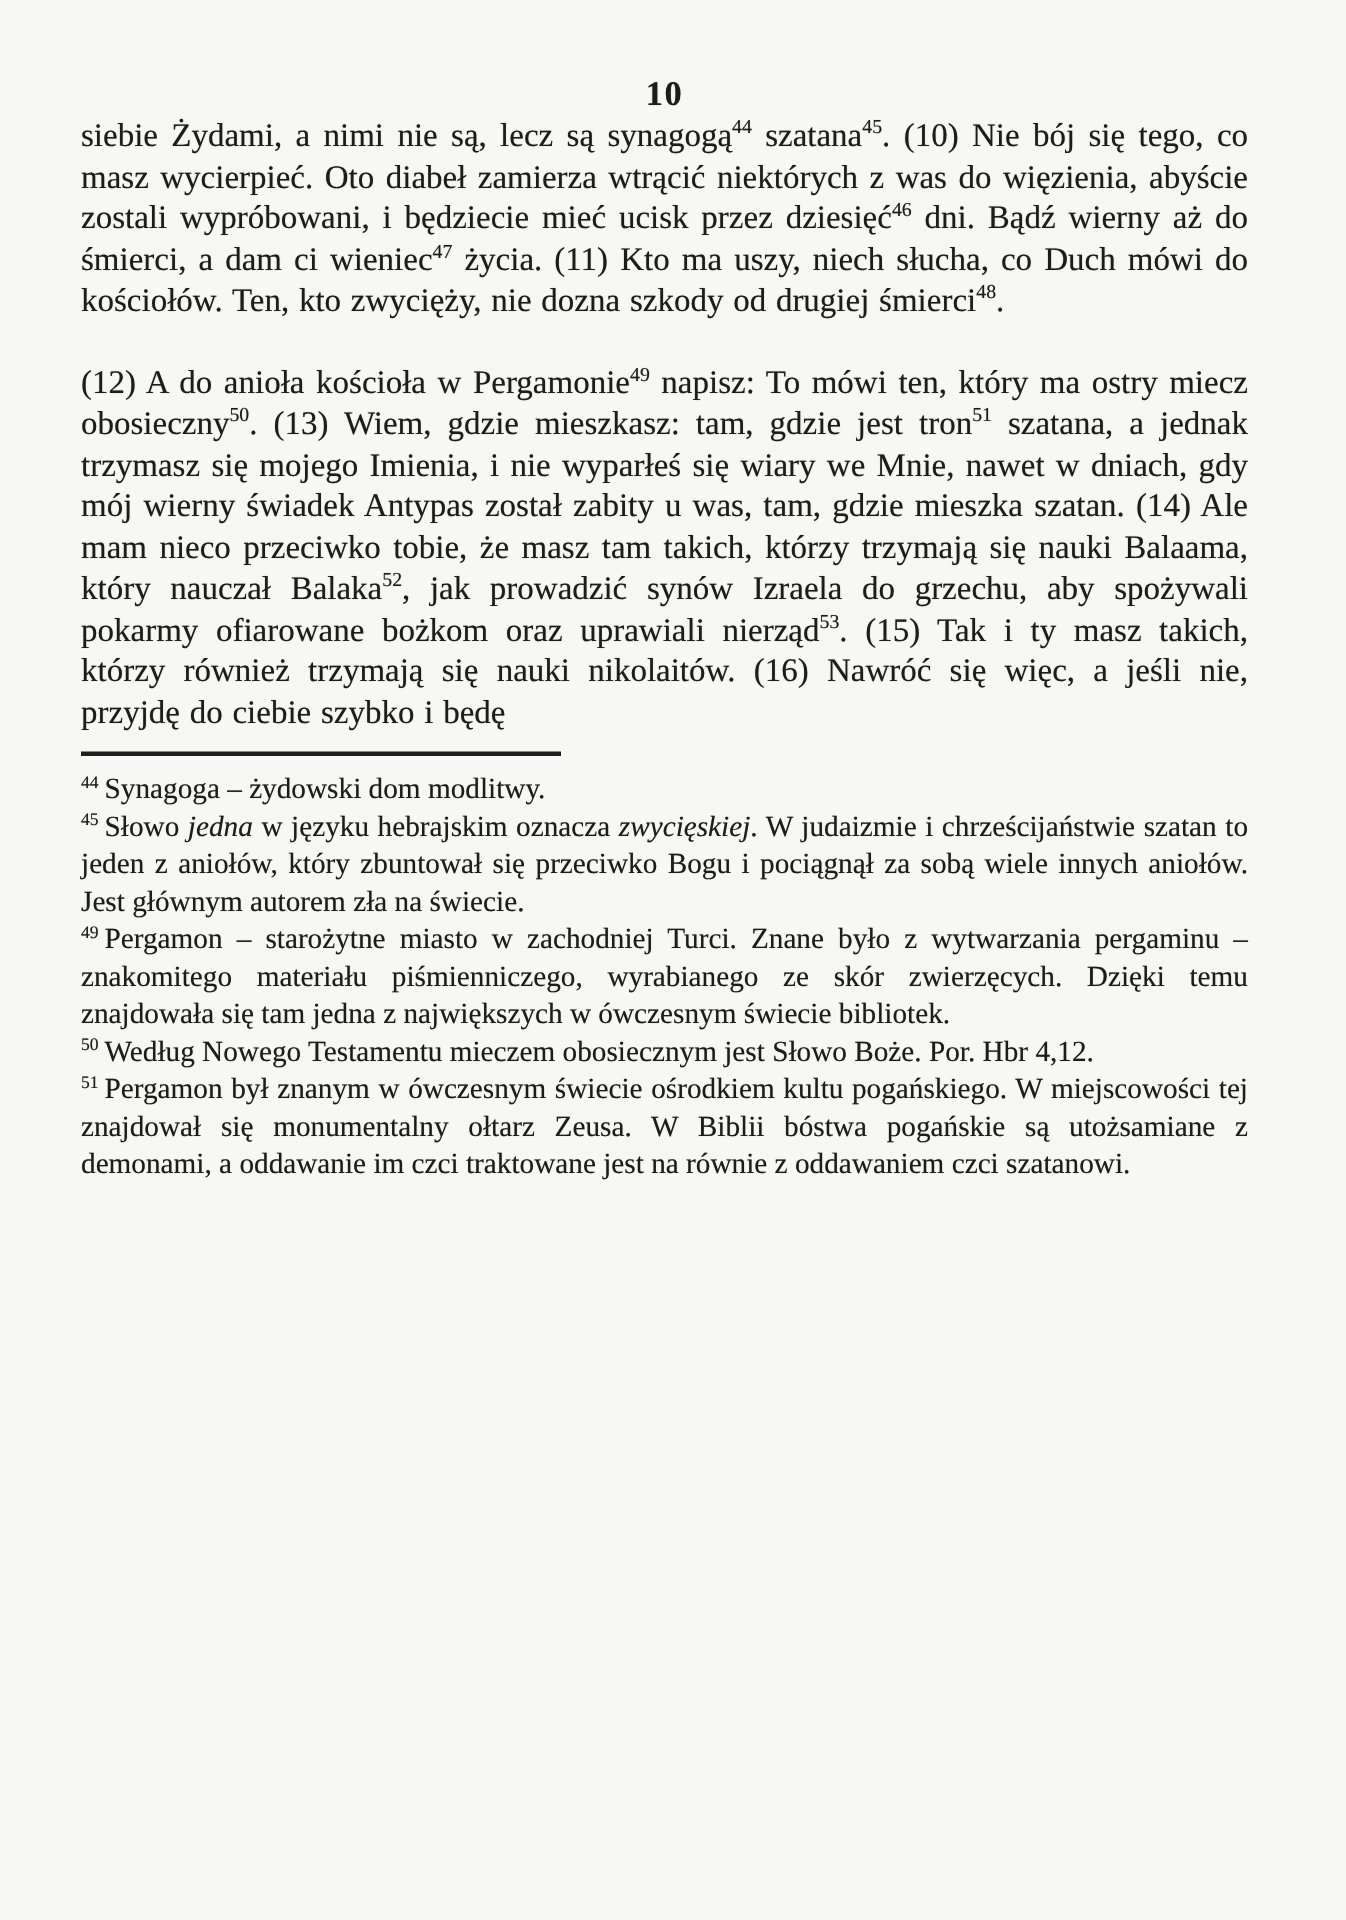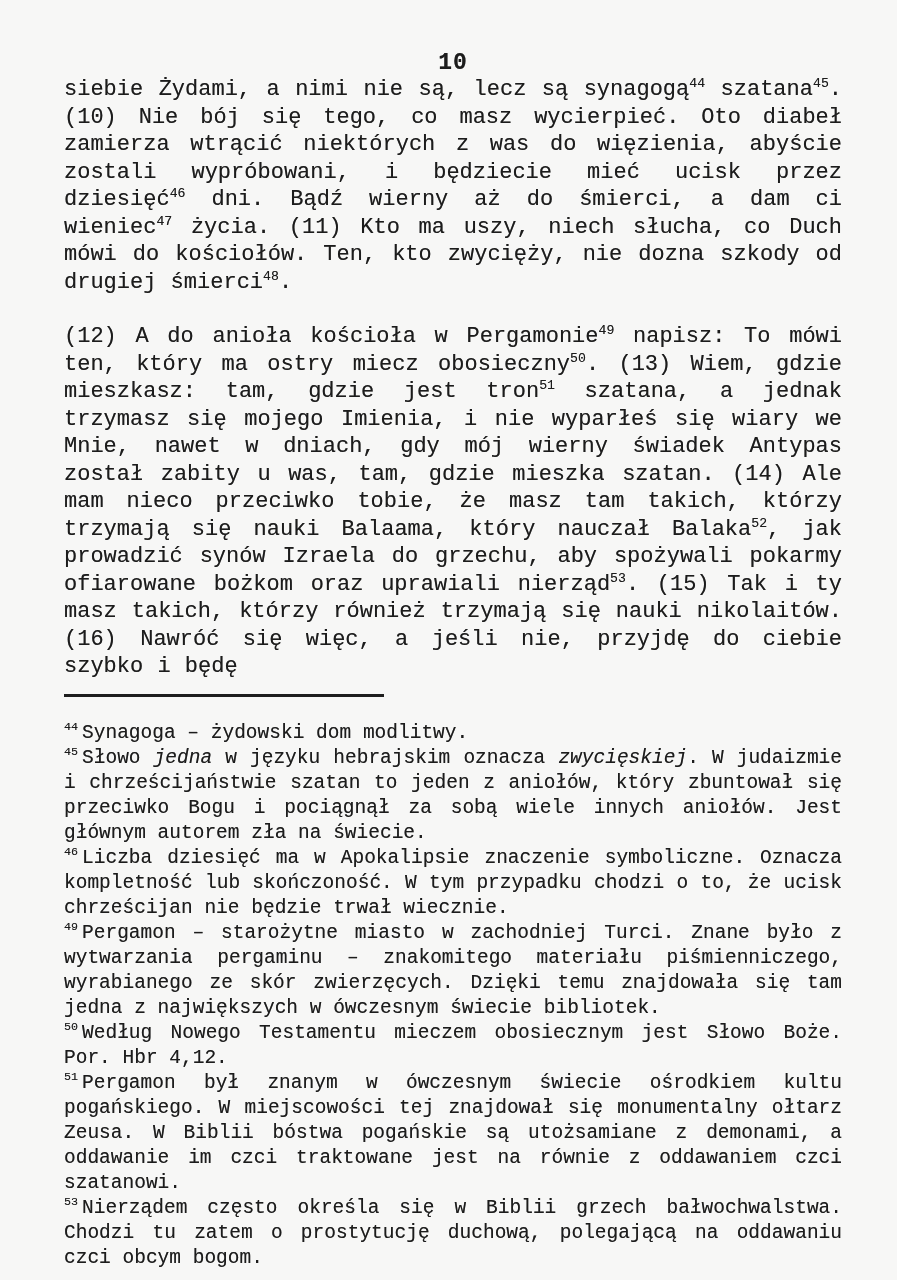--- a/index.html
+++ b/index.html
@@ -10,24 +10,23 @@
     width: 897px;
     height: 1280px;
     background: #f7f7f6;
     color: #1c1c1c;
     font-family: "Liberation Serif", serif;
     overflow: hidden;
     position: relative;
   }
   .page {
     position: absolute;
-    left: 64px;
+    left: 54px;
     top: 0;
     width: 778px;
-    font-family: Liberation Mono, monospace;
   }
   .page-number {
     margin-top: 50px;
     text-align: center;
     font-size: 23px;
     font-weight: bold;
     letter-spacing: 1px;
     text-shadow: 0 0 0.6px rgba(20,20,20,0.55);
   }
   .body-text {
@@ -48,21 +47,21 @@
     line-height: 0;
     vertical-align: super;
   }
   .footnote-separator {
     margin-top: 13px;
     width: 320px;
     height: 0;
     border-top: 3px solid #1e1e1e;
   }
   .footnotes {
-    margin-top: 24px;
+    margin-top: 10px;
   }
   p.footnote {
     margin: 0;
     text-align: justify;
     font-size: 19.5px;
     line-height: 25px;
     text-shadow: 0 0 0.5px rgba(20,20,20,0.5);
   }
   p.footnote .fn-marker {
     padding-right: 4px;
@@ -77,19 +76,17 @@
   <div class="body-text">
       <p class="para">siebie Żydami, a nimi nie są, lecz są synagogą<sup>44</sup> szatana<sup>45</sup>. (10) Nie bój się tego, co masz wycierpieć. Oto diabeł zamierza wtrącić niektórych z was do więzienia, abyście zostali wypróbowani, i będziecie mieć ucisk przez dziesięć<sup>46</sup> dni. Bądź wierny aż do śmierci, a dam ci wieniec<sup>47</sup> życia. (11) Kto ma uszy, niech słucha, co Duch mówi do kościołów. Ten, kto zwycięży, nie dozna szkody od drugiej śmierci<sup>48</sup>.</p>
       <p class="para">(12) A do anioła kościoła w Pergamonie<sup>49</sup> napisz: To mówi ten, który ma ostry miecz obosieczny<sup>50</sup>. (13) Wiem, gdzie mieszkasz: tam, gdzie jest tron<sup>51</sup> szatana, a jednak trzymasz się mojego Imienia, i nie wyparłeś się wiary we Mnie, nawet w dniach, gdy mój wierny świadek Antypas został zabity u was, tam, gdzie mieszka szatan. (14) Ale mam nieco przeciwko tobie, że masz tam takich, którzy trzymają się nauki Balaama, który nauczał Balaka<sup>52</sup>, jak prowadzić synów Izraela do grzechu, aby spożywali pokarmy ofiarowane bożkom oraz uprawiali nierząd<sup>53</sup>. (15) Tak i ty masz takich, którzy również trzymają się nauki nikolaitów. (16) Nawróć się więc, a jeśli nie, przyjdę do ciebie szybko i będę</p>
     </div>
 
   <div class="footnote-separator"></div>
 
   <div class="footnotes">
       <p class="footnote"><sup class="fn-marker">44</sup>Synagoga – żydowski dom modlitwy.</p>
       <p class="footnote"><sup class="fn-marker">45</sup>Słowo <i>jedna</i> w języku hebrajskim oznacza <i>zwycięskiej</i>. W judaizmie i chrześcijaństwie szatan to jeden z aniołów, który zbuntował się przeciwko Bogu i pociągnął za sobą wiele innych aniołów. Jest głównym autorem zła na świecie.</p>
-      <p class="footnote"><sup class="fn-marker">46</sup>Liczba dziesięć ma w Apokalipsie znaczenie symboliczne. Oznacza kompletność lub skończoność. W tym przypadku chodzi o to, że ucisk chrześcijan nie będzie trwał wiecznie.</p>
       <p class="footnote"><sup class="fn-marker">49</sup>Pergamon – starożytne miasto w zachodniej Turci. Znane było z wytwarzania pergaminu – znakomitego materiału piśmienniczego, wyrabianego ze skór zwierzęcych. Dzięki temu znajdowała się tam jedna z największych w ówczesnym świecie bibliotek.</p>
       <p class="footnote"><sup class="fn-marker">50</sup>Według Nowego Testamentu mieczem obosiecznym jest Słowo Boże. Por. Hbr 4,12.</p>
       <p class="footnote"><sup class="fn-marker">51</sup>Pergamon był znanym w ówczesnym świecie ośrodkiem kultu pogańskiego. W miejscowości tej znajdował się monumentalny ołtarz Zeusa. W Biblii bóstwa pogańskie są utożsamiane z demonami, a oddawanie im czci traktowane jest na równie z oddawaniem czci szatanowi.</p>
-      <p class="footnote"><sup class="fn-marker">53</sup>Nierządem często określa się w Biblii grzech bałwochwalstwa. Chodzi tu zatem o prostytucję duchową, polegającą na oddawaniu czci obcym bogom.</p>
     </div>
 </div>
 
 </body></html>

